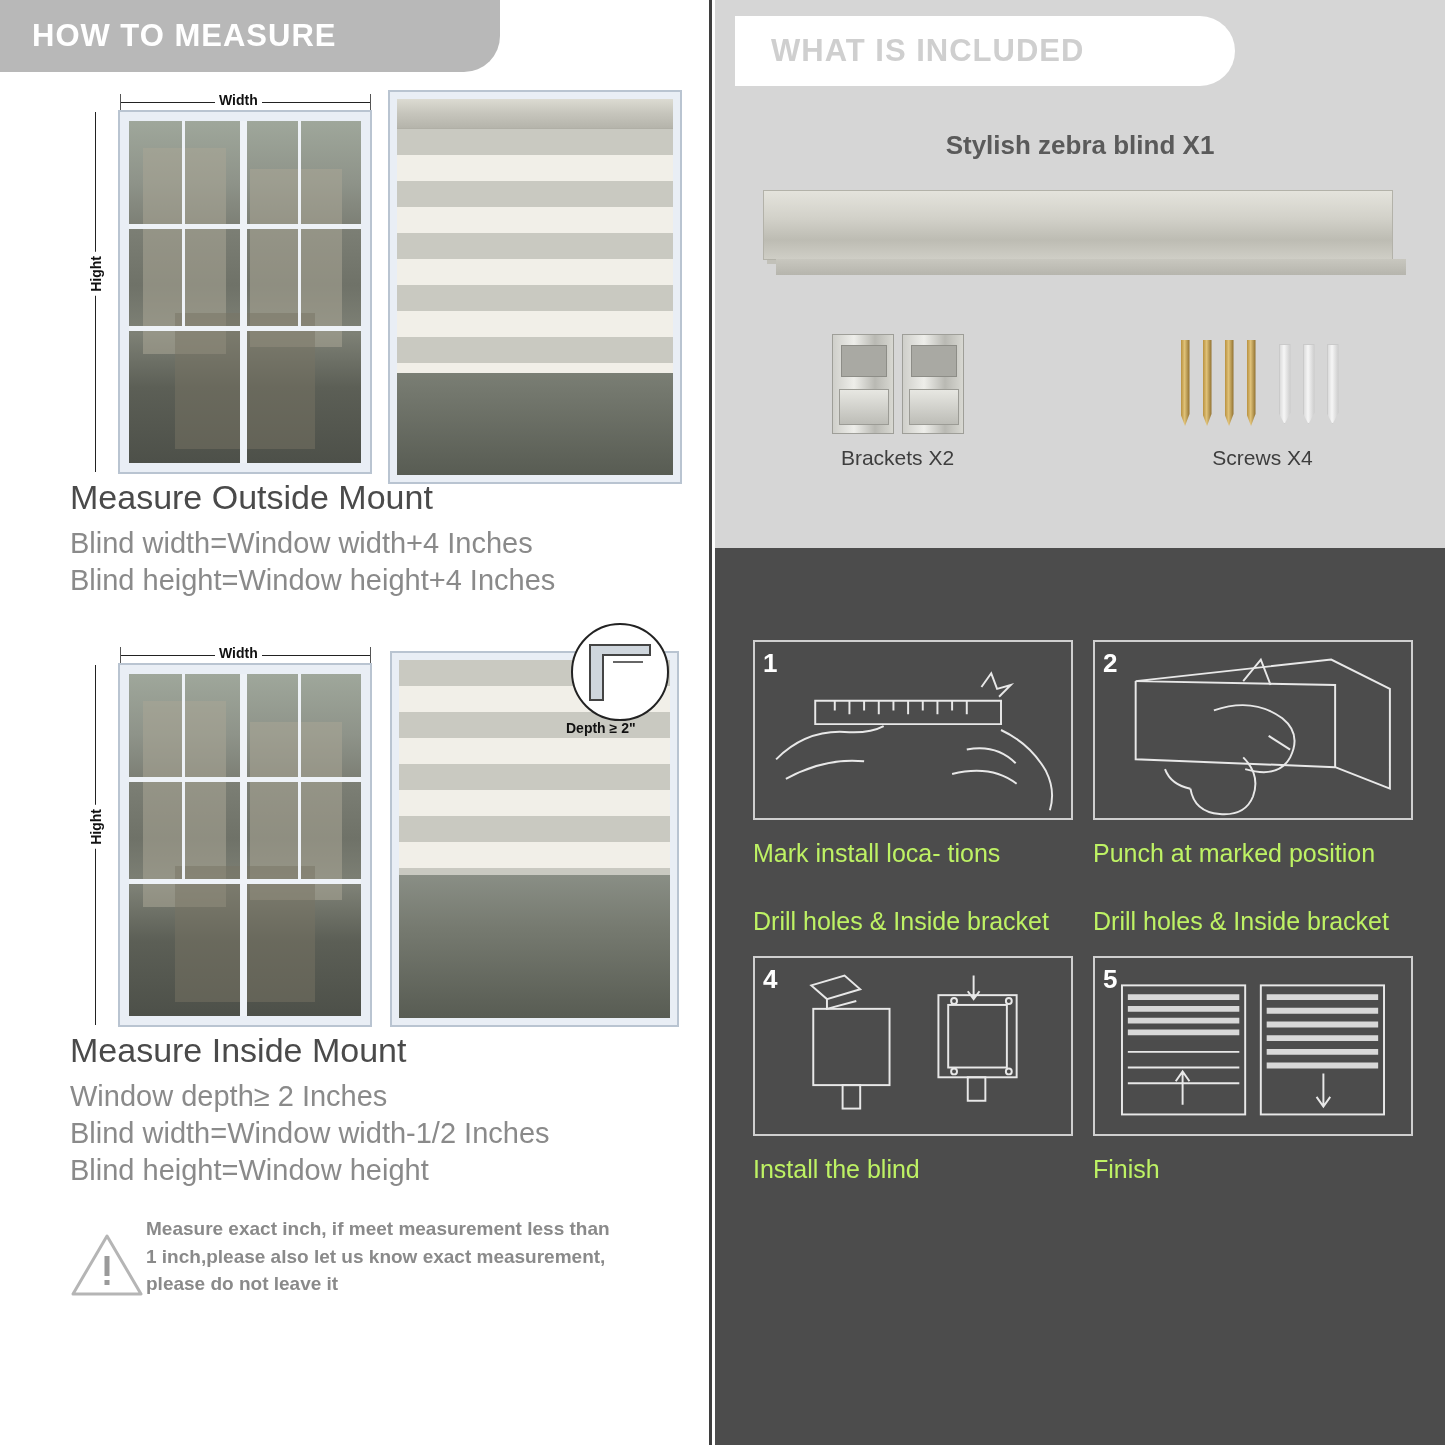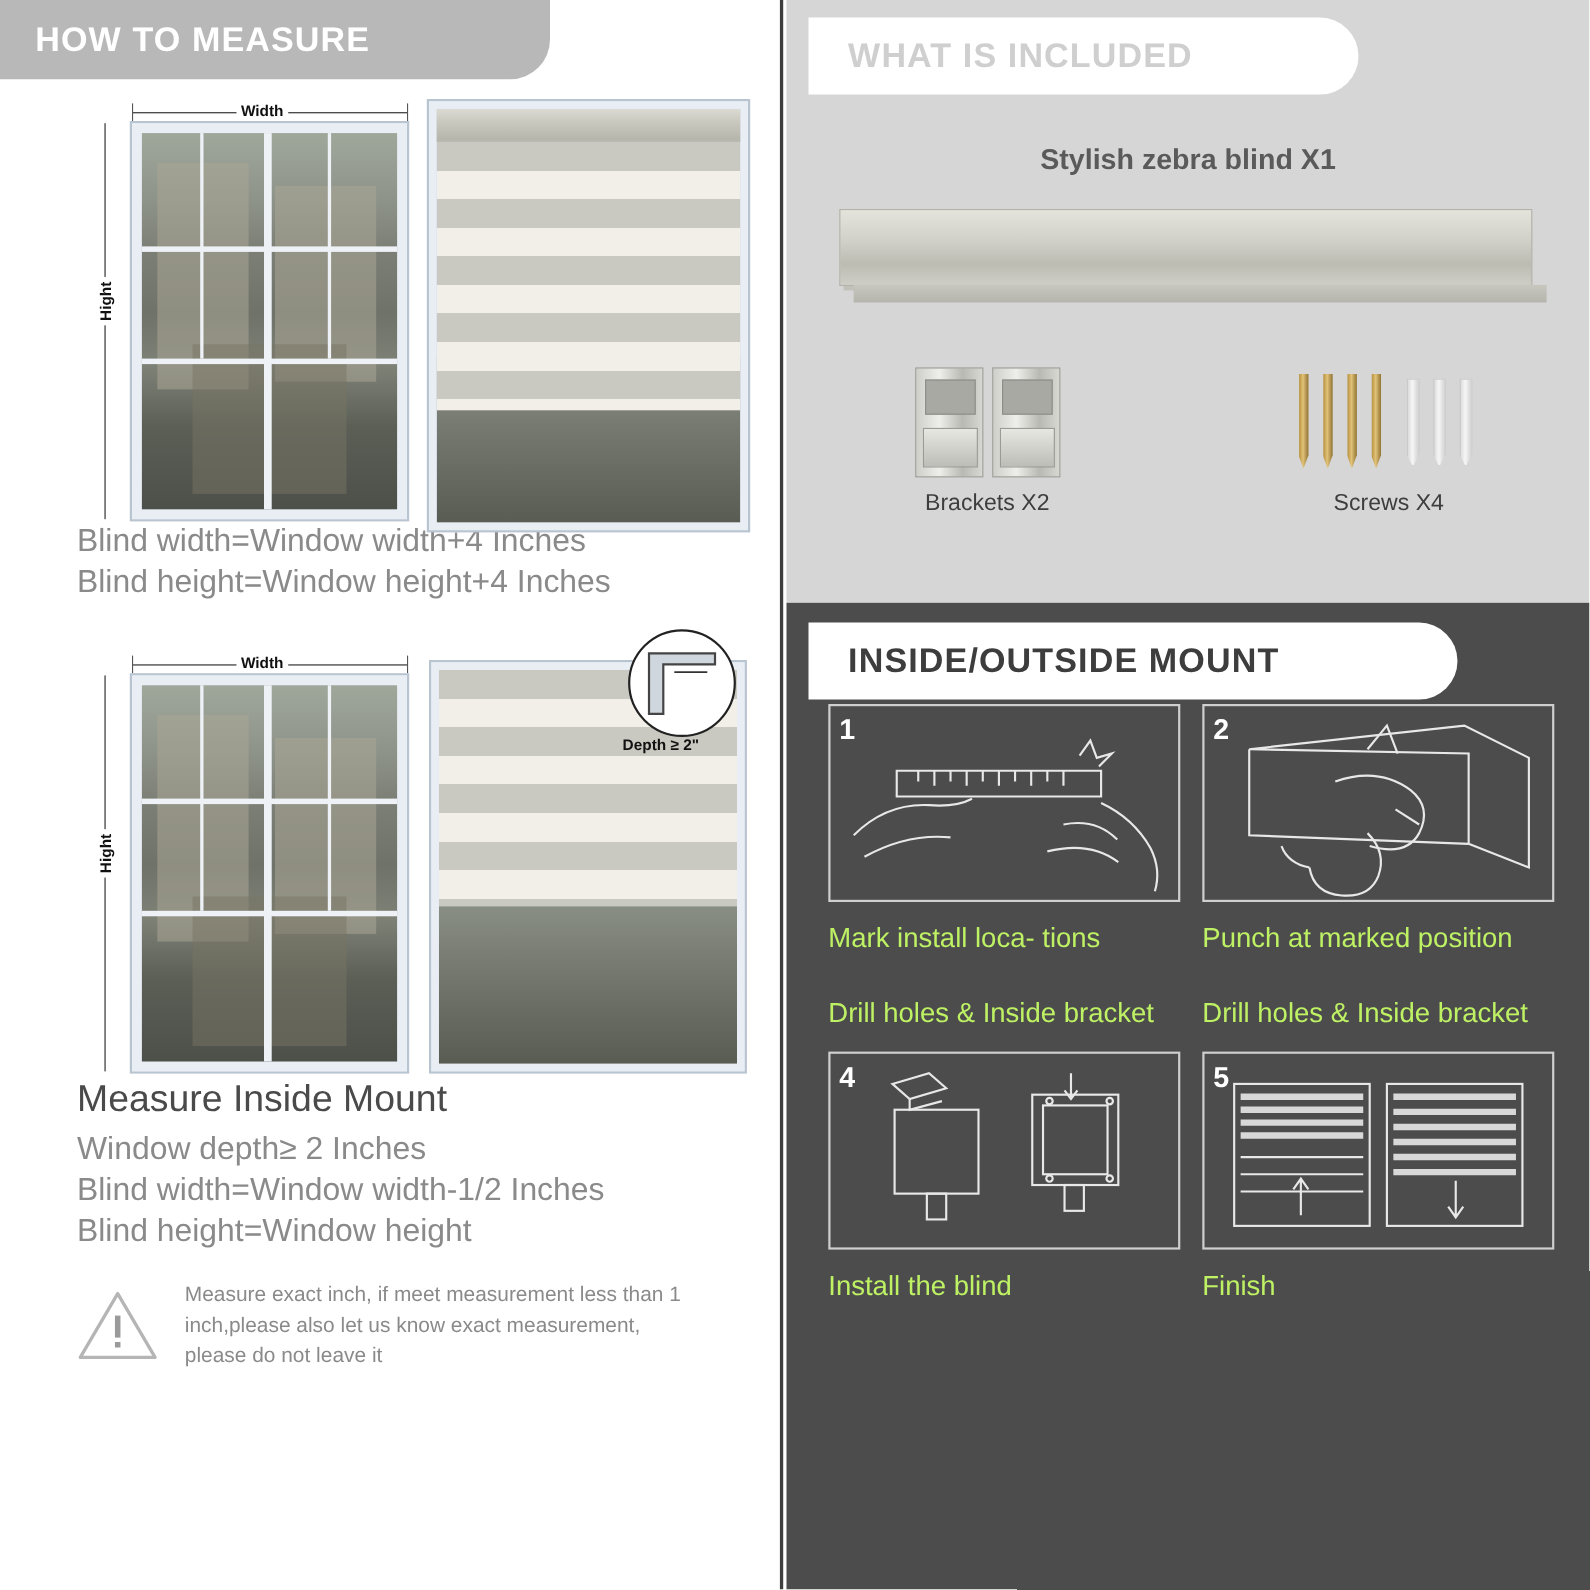--- a/index.html
+++ b/index.html
@@ -89,21 +89,21 @@
     background: linear-gradient(180deg,#8c9188 0%, #767a70 40%, #585c53 100%);
   }
 
   .head-title {
     font-size: 34px; color: #4a4a4a; margin: 6px 0 10px 40px; font-weight: normal;
   }
   .bullet {
     font-size: 29px; color: #8a8a8a; margin: 4px 0 4px 40px;
   }
 
-  .warn-box { display: flex; gap: 24px; margin: 28px 0 0 40px; align-items: center; }
+  .warn-box { display: flex; gap: 2px; margin: 28px 0 0 40px; align-items: flex-end; font-weight: bold; }
   .warn-tri {
     width: 74px; height: 66px; flex: 0 0 74px; position: relative;
   }
   .warn-tri svg { display:block; }
   .warn-text { font-size: 19px; color: #8a8a8a; line-height: 1.45; max-width: 470px; }
 
   
   .right-top {
     position: absolute; left: 715px; top: 0; width: 730px; height: 548px;
     background: #d6d6d6;
@@ -250,20 +250,21 @@
           <div class="mullion-v" style="left:73%; top:0; width:3px; height:60%;"></div>
         </div>
 
         <div class="blind" style="left:350px; top:20px; width:290px; height:390px;">
           <div class="headrail" style="left:-8px; right:-8px; top:-6px; height:36px;"></div>
           <div class="blind-window-view" style="height:40%;"></div>
           <div class="zebra" style="height:65%; top:30px;"></div>
         </div>
       </div>
 
+      <h2 class="head-title">Measure Outside Mount</h2>
       <div class="bullet">Blind width=Window width+4 Inches</div>
       <div class="bullet">Blind height=Window height+4 Inches</div>
     </div>
 
     <div class="measure-block" style="margin-top:28px;">
       <div class="window-figure" style="height:400px;">
 
         <div class="arrow-line-h" style="left:80px; top:30px; width:250px;"></div>
         <div class="tick" style="left:80px; top:22px; height:16px;"></div>
         <div class="tick" style="left:330px; top:22px; height:16px;"></div>
@@ -347,23 +348,20 @@
             <div class="screw-clear" style="left:140px;"></div>
             <div class="screw-clear" style="left:164px;"></div>
           </div>
         </div>
         <div class="part-label">Screws X4</div>
       </div>
     </div>
   </div>
 
   <div class="right-bottom">
-    <div class="banner-white2">
-      <span>INSIDE/OUTSIDE MOUNT</span>
-    </div>
 
     <div class="steps">
 
       <div class="step">
         <div class="step-box">
           <span class="step-num">1</span>
           <div class="sketch">
             <svg viewBox="0 0 320 180" fill="none" stroke="#e8e8e8" stroke-width="2">
               <path d="M20 120 q30 -30 70 -28 q25 2 40 -6"></path>
               <path d="M30 140 q40 -22 80 -18"></path>

